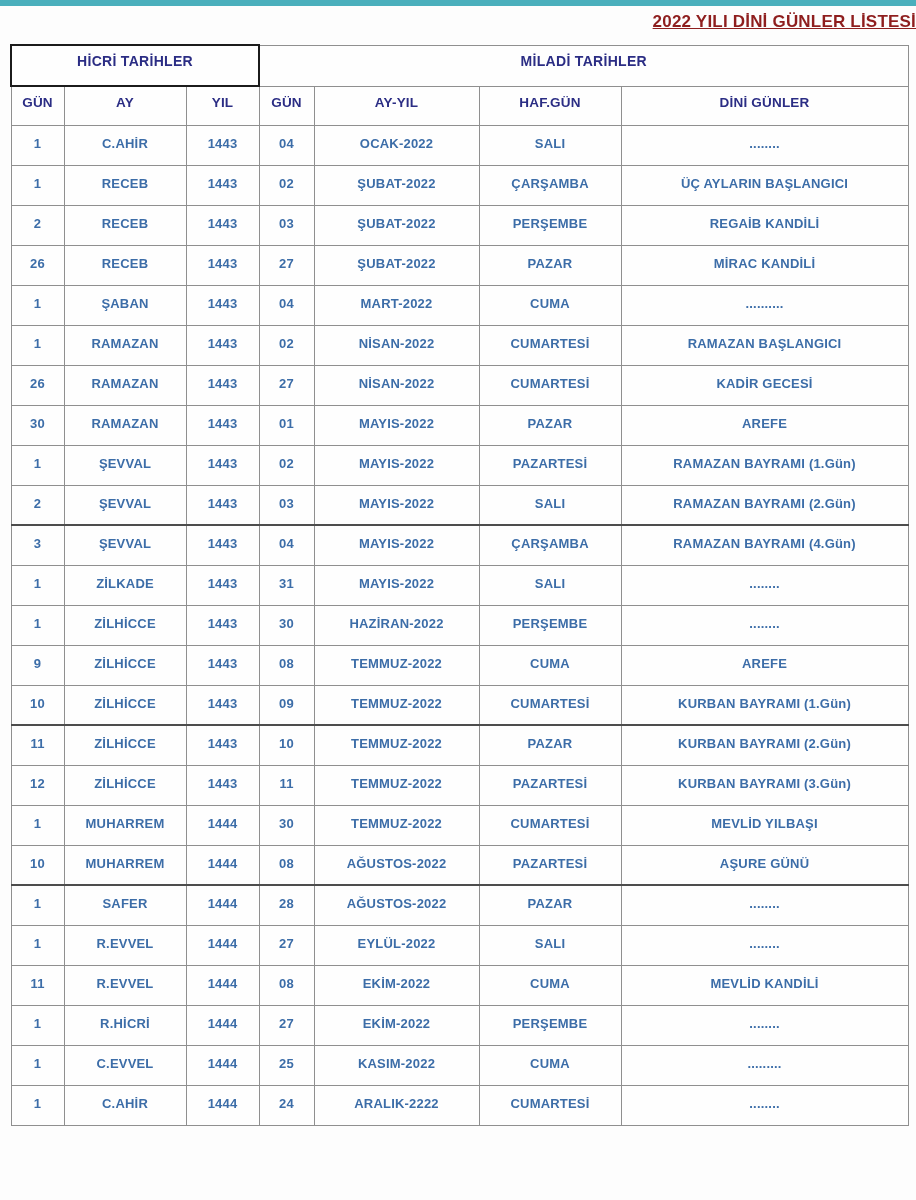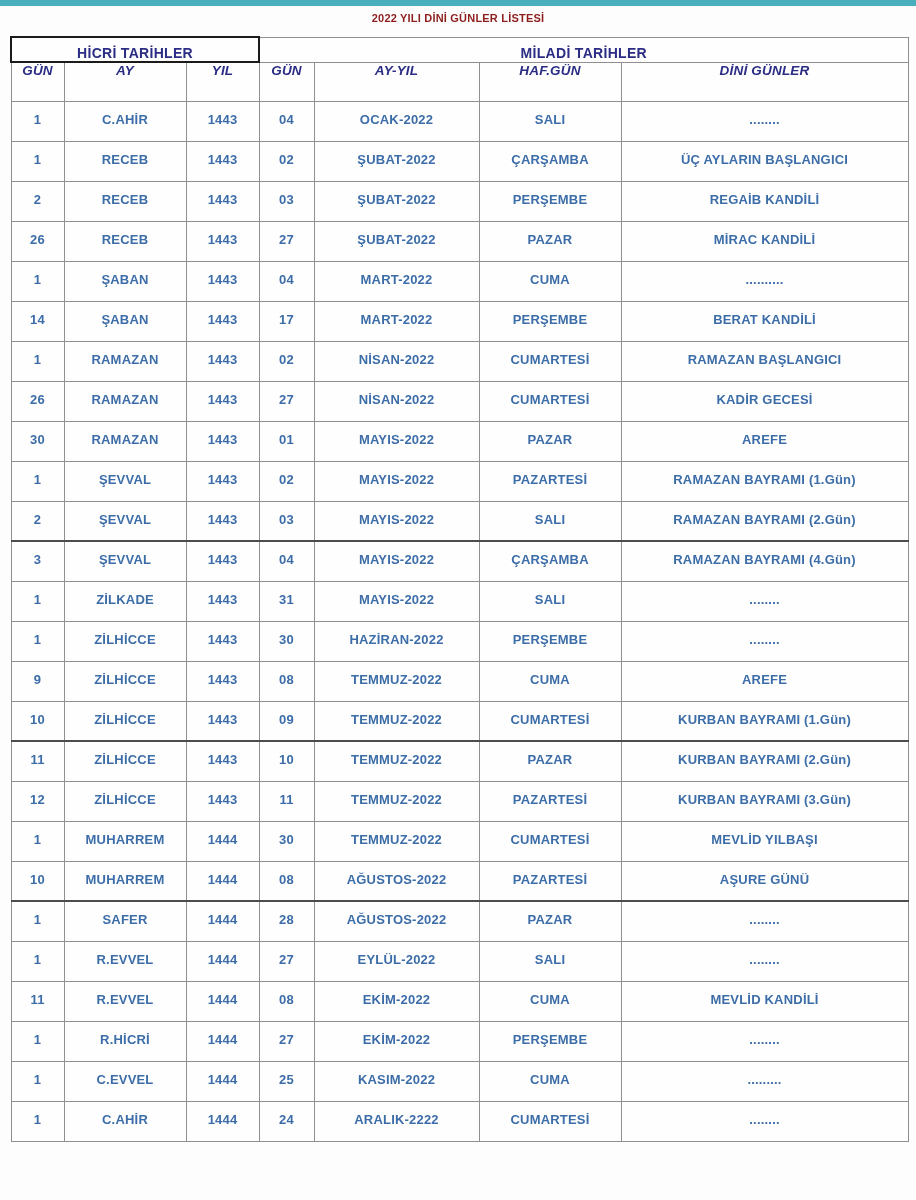--- a/index.html
+++ b/index.html
@@ -9,38 +9,38 @@
     --cell:#3c6da8;
     --grid:#8f8f8f;
   }
   html,body{margin:0;padding:0;}
   body{
     width:916px;height:1200px;overflow:hidden;background:#fdfdfd;
     font-family:"Liberation Sans", sans-serif;
   }
   .topbar{height:6px;width:916px;background:var(--accent);}
   .page-title{
-    margin:6px 0 0 0;text-align:center;
-    font-size:11px;font-weight:bold;color:var(--title);letter-spacing:.2px;
+    margin:6px 0 0 0;text-align:right;
+    font-size:17px;font-weight:bold;color:var(--title);letter-spacing:.2px;text-decoration:underline;
   }
   table.calendar{
     border-collapse:collapse;table-layout:fixed;
     width:897px;margin:12px 0 0 10px;background:#fefefe;
   }
   th,td{
     box-sizing:border-box;border:1px solid var(--grid);
     font-weight:bold;text-align:center;vertical-align:top;
     overflow:hidden;white-space:nowrap;padding:0 2px;
   }
   tr.group-row th{
-    height:25px;font-size:14px;color:var(--header);padding-top:7px;letter-spacing:.3px;
+    height:41px;font-size:14px;color:var(--header);padding-top:7px;letter-spacing:.3px;
   }
   th.hicri-box{border:2px solid #1b1b1b;}
   tr.col-row th{
-    height:39px;font-size:13.5px;color:var(--header);padding-top:0;letter-spacing:.2px;font-style:italic;
+    height:39px;font-size:13.5px;color:var(--header);padding-top:8px;letter-spacing:.2px;
   }
   tbody td{
     height:40px;font-size:13px;color:var(--cell);padding-top:10px;letter-spacing:.2px;
   }
   tbody tr.heavy-top td{border-top:2px solid #4d4d4d;}
 </style>
 </head>
 <body>
 
 <div class="topbar"></div>
@@ -112,29 +112,20 @@
       <tr>
         <td>1</td>
         <td>ŞABAN</td>
         <td>1443</td>
         <td>04</td>
         <td>MART-2022</td>
         <td>CUMA</td>
         <td>..........</td>
       </tr>
       <tr>
-        <td>14</td>
-        <td>ŞABAN</td>
-        <td>1443</td>
-        <td>17</td>
-        <td>MART-2022</td>
-        <td>PERŞEMBE</td>
-        <td>BERAT KANDİLİ</td>
-      </tr>
-      <tr>
         <td>1</td>
         <td>RAMAZAN</td>
         <td>1443</td>
         <td>02</td>
         <td>NİSAN-2022</td>
         <td>CUMARTESİ</td>
         <td>RAMAZAN BAŞLANGICI</td>
       </tr>
       <tr>
         <td>26</td>

